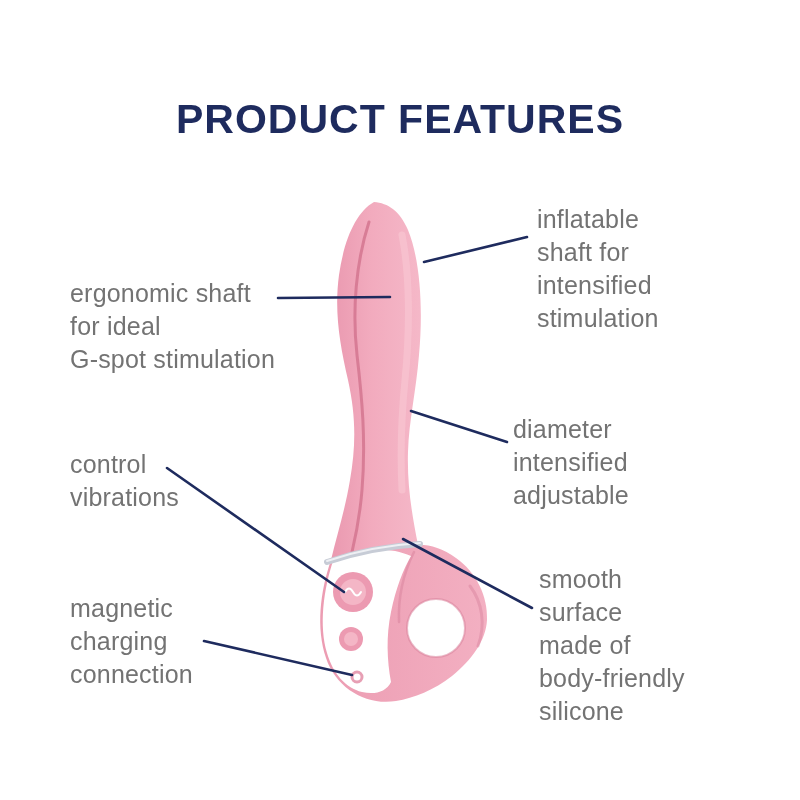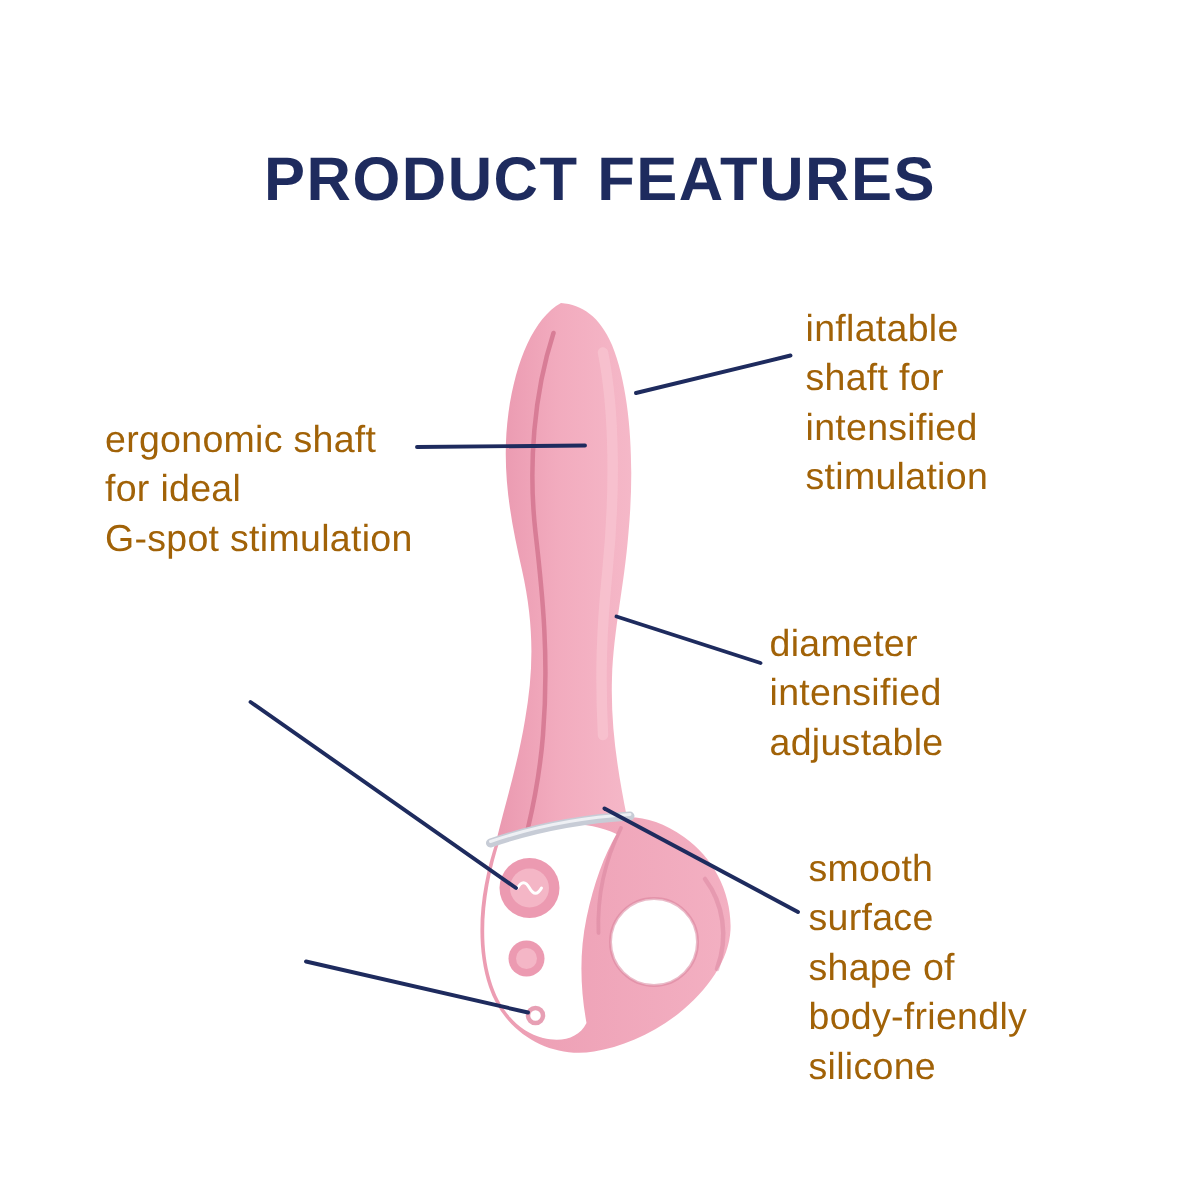--- a/index.html
+++ b/index.html
@@ -22,21 +22,21 @@
     letter-spacing: 1px;
     color: #1e2b5e;
     line-height: 1;
   }
   .feature-label {
     position: absolute;
     font-size: 25px;
     font-weight: 500;
     line-height: 33px;
     letter-spacing: 0.2px;
-    color: #a16207;
+    color: #737373;
     white-space: pre-line;
   }
   #lbl-ergonomic  { left: 70px;  top: 277px; }
   #lbl-control    { left: 70px;  top: 448px; }
   #lbl-magnetic   { left: 70px;  top: 592px; }
   #lbl-inflatable { left: 537px; top: 203px; }
   #lbl-diameter   { left: 513px; top: 413px; }
   #lbl-smooth     { left: 539px; top: 563px; }
   .artwork {
     position: absolute;
@@ -123,25 +123,30 @@
       <line x1="507" y1="442" x2="411" y2="411"></line>
       <line x1="167" y1="468" x2="344" y2="592"></line>
       <line x1="204" y1="641" x2="352" y2="675"></line>
       <line x1="532" y1="608" x2="403" y2="539"></line>
     </g>
   </svg>
 
   <div class="feature-label" id="lbl-ergonomic">ergonomic shaft
 for ideal
 G-spot stimulation</div>
+  <div class="feature-label" id="lbl-control">control
+vibrations</div>
+  <div class="feature-label" id="lbl-magnetic">magnetic
+charging
+connection</div>
   <div class="feature-label" id="lbl-inflatable">inflatable
 shaft for
 intensified
 stimulation</div>
   <div class="feature-label" id="lbl-diameter">diameter
 intensified
 adjustable</div>
   <div class="feature-label" id="lbl-smooth">smooth surface
-shape of
+made of
 body-friendly
 silicone</div>
 
 </div>
 
 </body></html>

